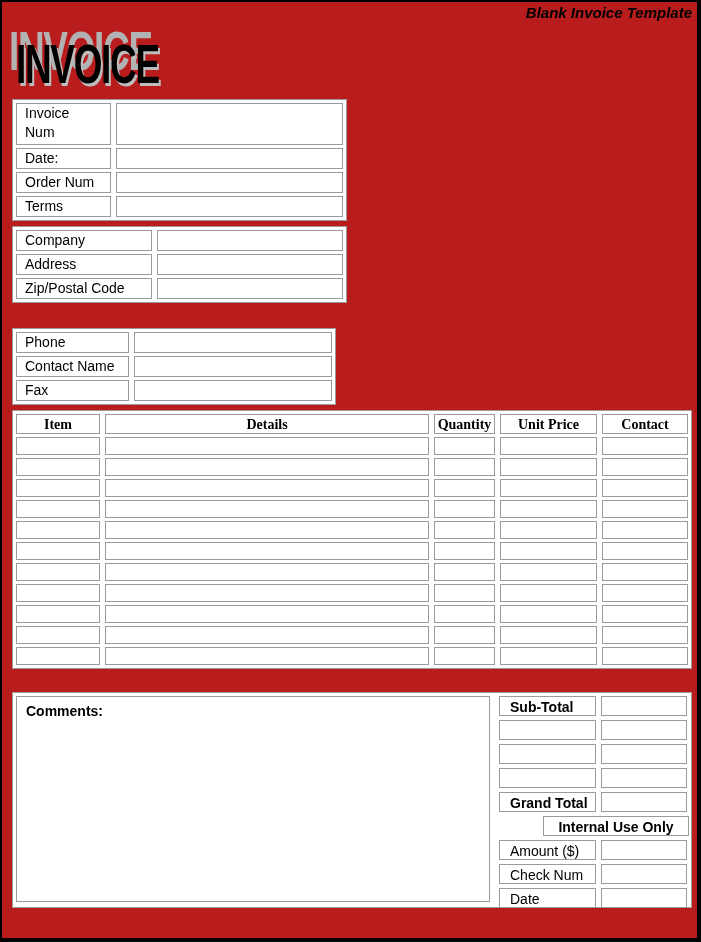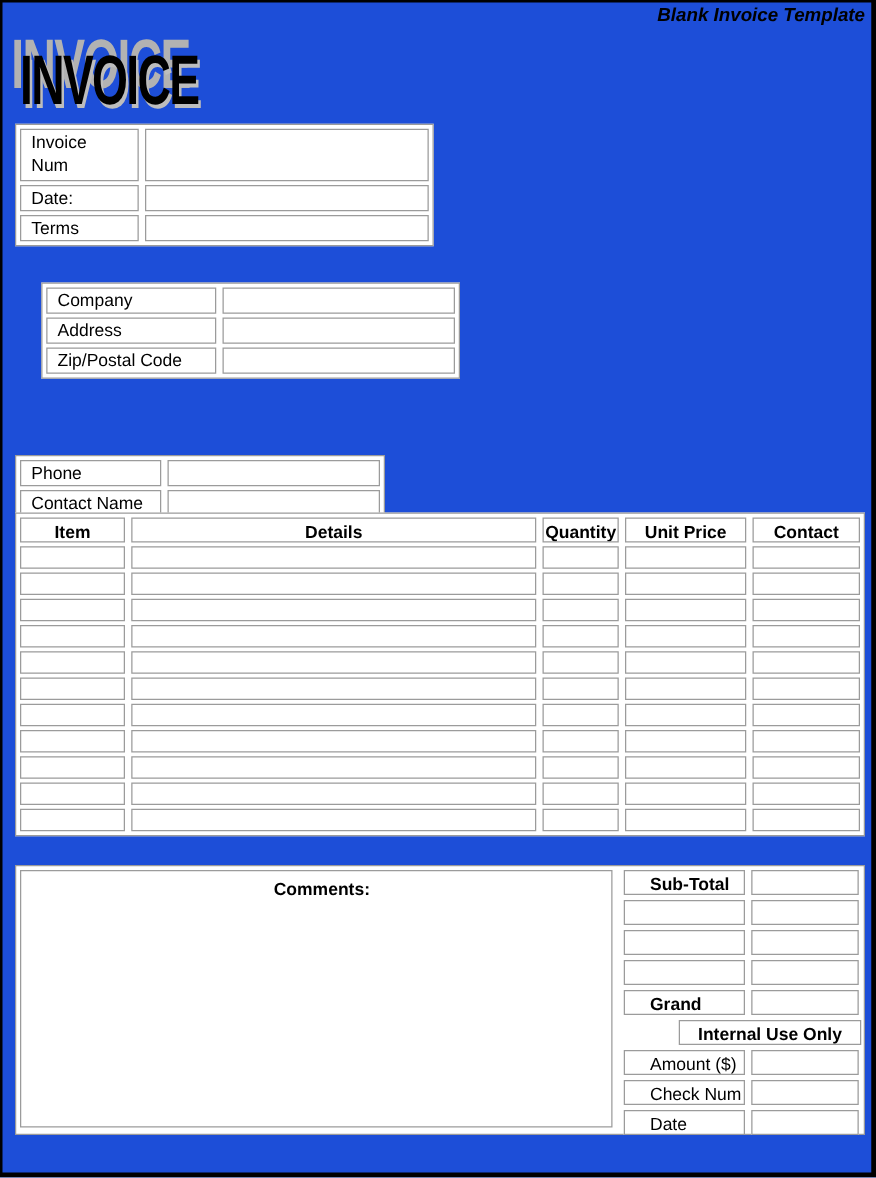--- a/index.html
+++ b/index.html
@@ -1,20 +1,20 @@
 <!DOCTYPE html>
 <html><head>
 <meta charset="utf-8">
 <style>
   html,body{margin:0;padding:0;background:#fff;}
   .page{
     position:relative;
     width:701px;height:942px;
     box-sizing:border-box;
-    background:#1d4ed8;
+    background:#b91c1c;
     border:solid #000;
     border-width:2px 4px 4px 2px;
     font-family:"Liberation Sans",sans-serif;
     color:#000;
     overflow:hidden;
   }
   
   .doc-title{
     position:absolute;top:2px;right:5px;
     font-size:15px;font-weight:bold;font-style:italic;
@@ -58,40 +58,40 @@
   .val{flex:1;}
   .h20{height:21px;}
   .h40{height:42px;}
   
   .t-invoice .lbl{width:95px;}
   .t-company .lbl{width:136px;}
   .t-contact .lbl{width:113px;}
   
   .t-items .wcell{height:18px;}
   .t-items .head .wcell{
-    height:20px;font-weight:bold;text-align:center;line-height:20px;
+    height:20px;font-weight:bold;text-align:center;line-height:20px;font-family:Liberation Serif, serif;
   }
   .c-item{width:84px;}
   .c-details{flex:1;}
   .c-qty{width:61px;}
   .c-unit{width:97px;}
   .c-amount{width:86px;}
   
   .t-bottom{height:216px;}
   .comments-cell{
     position:absolute;left:3px;top:3px;width:474px;height:206px;
     box-sizing:border-box;border:1px solid #9b9b9b;
   }
   .comments-label{
-    padding:6px 0 0 9px;font-size:14px;font-weight:bold;text-align:center;
+    padding:6px 0 0 9px;font-size:14px;font-weight:bold;
   }
   .sumrows{position:absolute;left:486px;top:3px;width:190px;}
   .sumrow{display:flex;gap:5px;margin-bottom:4px;}
   .sumrow .wcell{height:20px;line-height:20px;}
-  .s-lbl{width:97px;padding-left:20px;box-sizing:border-box;}
+  .s-lbl{width:97px;padding-left:10px;box-sizing:border-box;}
   .s-val{width:86px;}
   .bold{font-weight:bold;}
   .s-span{width:188px;text-align:center;font-weight:bold;margin-left:44px;}
 </style>
 </head>
 <body>
 
 <div class="page">
 
   <div class="doc-title">Blank Invoice Template</div>
@@ -105,41 +105,45 @@
     <div class="wrow">
       <div class="wcell lbl h40">Invoice
 Num</div>
       <div class="wcell val h40"></div>
     </div>
     <div class="wrow">
       <div class="wcell lbl h20">Date:</div>
       <div class="wcell val h20"></div>
     </div>
     <div class="wrow">
+      <div class="wcell lbl h20">Order Num</div>
+      <div class="wcell val h20"></div>
+    </div>
+    <div class="wrow">
       <div class="wcell lbl h20">Terms</div>
       <div class="wcell val h20"></div>
     </div>
   </div>
 
-  <div class="wtable t-company" style="left:10px;top:224px;width:335px;margin-left:21px;">
+  <div class="wtable t-company" style="left:10px;top:224px;width:335px;">
     <div class="wrow">
       <div class="wcell lbl h20">Company</div>
       <div class="wcell val h20"></div>
     </div>
     <div class="wrow">
       <div class="wcell lbl h20">Address</div>
       <div class="wcell val h20"></div>
     </div>
     <div class="wrow">
       <div class="wcell lbl h20">Zip/Postal Code</div>
       <div class="wcell val h20"></div>
     </div>
   </div>
 
-  <div class="wtable t-contact" style="left:10px;top:326px;width:296px;margin-top:36px;">
+  <div class="wtable t-contact" style="left:10px;top:326px;width:324px;">
     <div class="wrow">
       <div class="wcell lbl h20">Phone</div>
       <div class="wcell val h20"></div>
     </div>
     <div class="wrow">
       <div class="wcell lbl h20">Contact Name</div>
       <div class="wcell val h20"></div>
     </div>
     <div class="wrow">
       <div class="wcell lbl h20">Fax</div>

